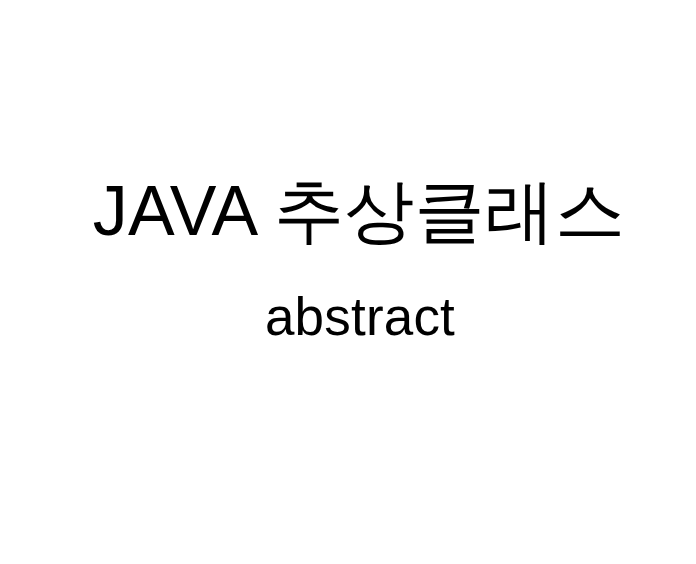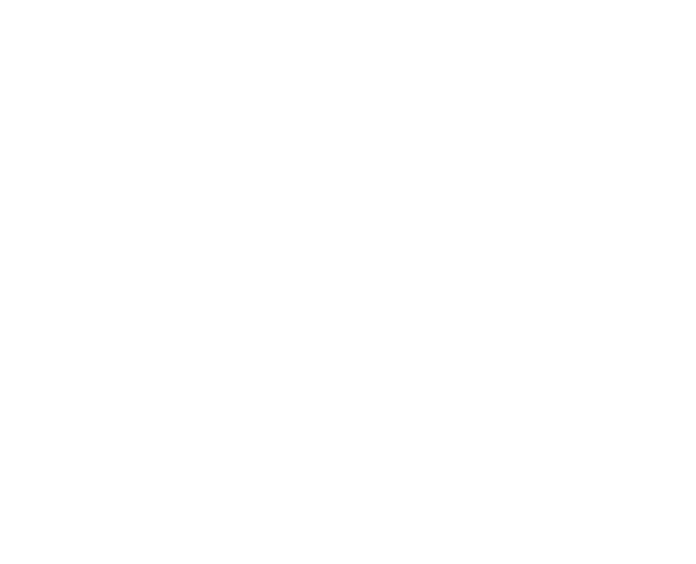--- a/index.html
+++ b/index.html
@@ -72,17 +72,23 @@
     top: 380px;
     width: 696px;
     height: 184px;
   }
 </style>
 </head>
 <body>
 
 <div class="slide">
 
+  <div class="title-row">
+    <h1 class="slide-title">JAVA 추상클래스</h1>
+  </div>
 
+  <div class="subtitle-row">
+    <h2 class="slide-subtitle">abstract</h2>
+  </div>
 
   <div class="content-area"></div>
 
 </div>
 
 </body></html>

